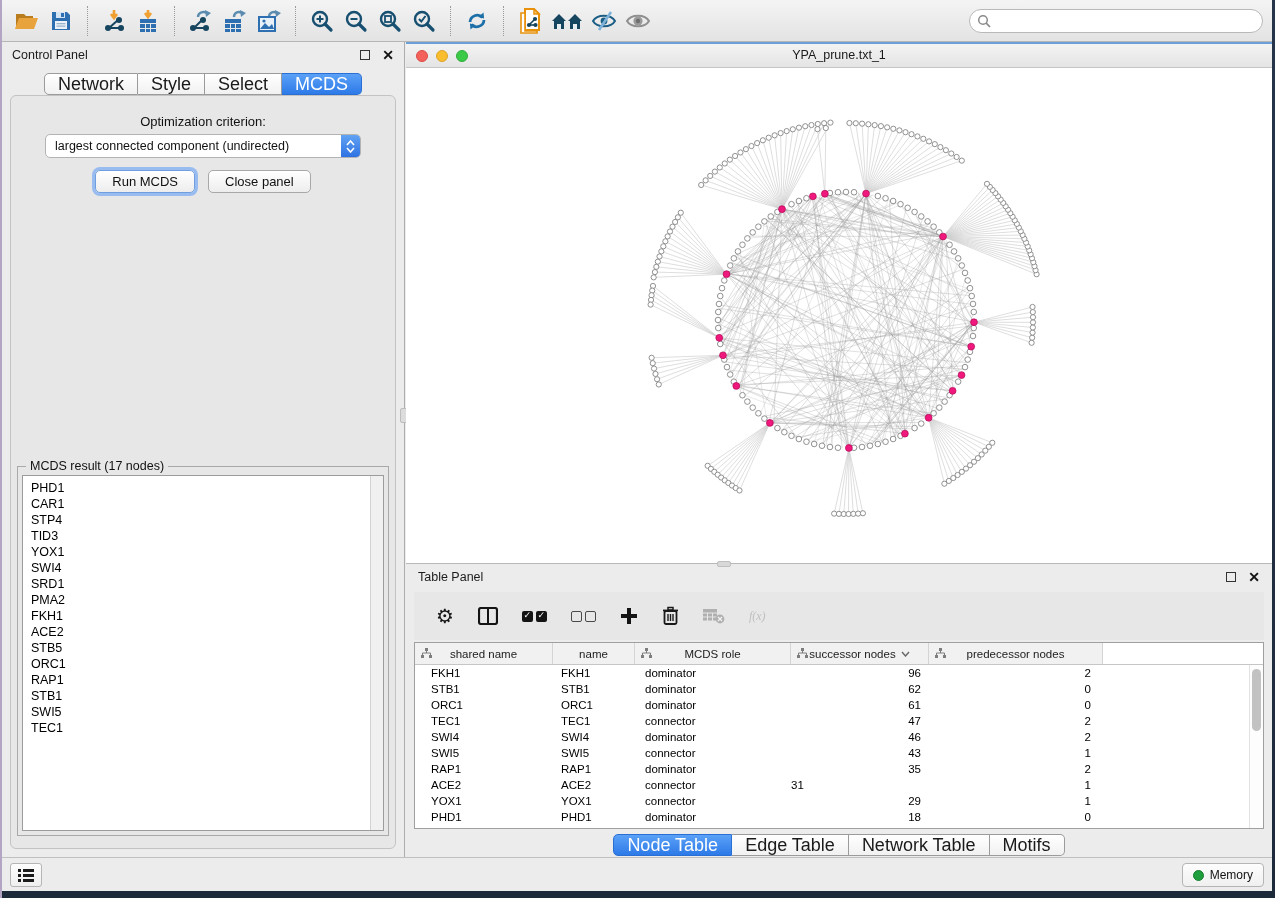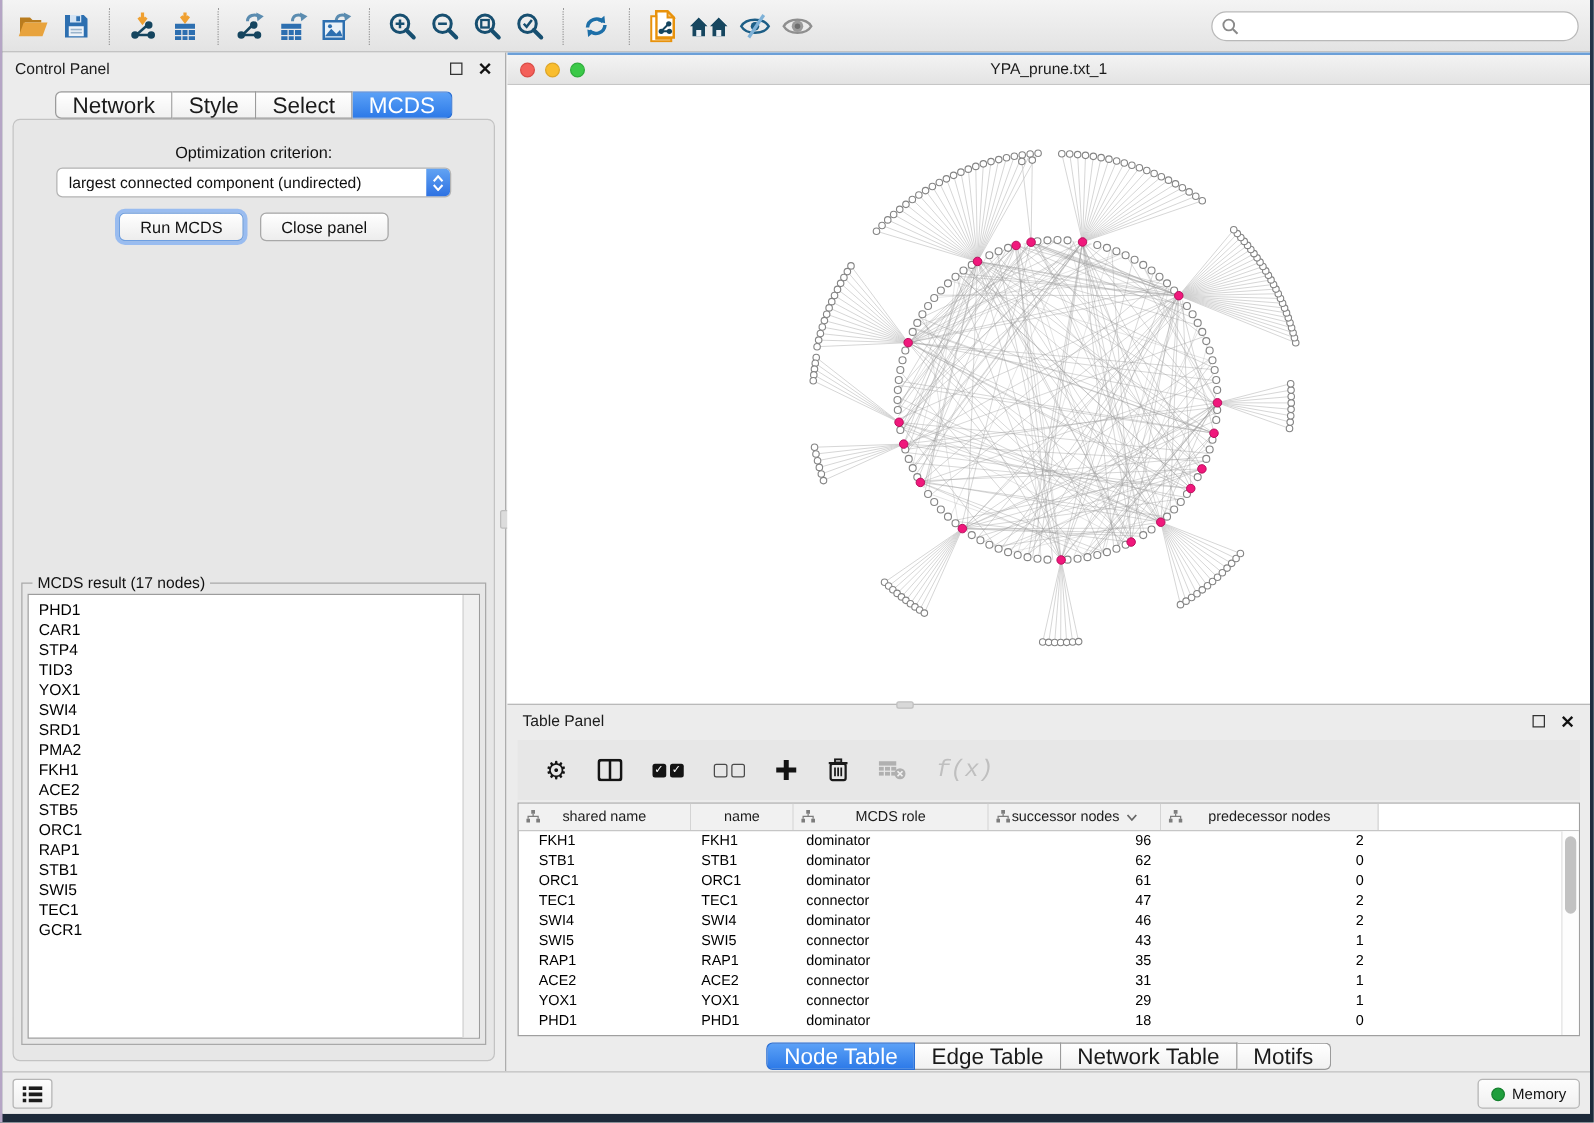--- a/index.html
+++ b/index.html
@@ -65,21 +65,21 @@
   #net-title { position:absolute; left:0; right:0; top:4px; text-align:center; font-size:12.5px; color:#1a1a1a; }
   #net-canvas { position:absolute; left:0; right:0; top:26px; bottom:0; background:#fff; overflow:hidden; }
   #h-grip { position:absolute; left:311px; top:519px; width:14px; height:6px; background:#d8d8d8; border:1px solid #bfbfbf; border-radius:2px; cursor:row-resize; z-index:3; }
 
   
   #table-panel { position:absolute; left:0; right:0; top:521px; bottom:0; background:#ececec; border-top:1px solid #b9b9b9; }
   #tp-toolbar { position:absolute; left:8px; right:8px; top:28px; height:48px; background:#e7e7e7; display:flex; align-items:center; gap:24px; padding-left:22px; }
   .tpi { display:flex; align-items:center; justify-content:center; cursor:pointer; }
   .tpi.disabled { opacity:.45; }
   .gear-glyph { font-size:20px; color:#141414; line-height:20px; font-family:"DejaVu Sans",sans-serif; }
-  .fx-glyph { font-size:19px; color:#8f8f8f; font-family:Liberation Mono, monospace; font-style:italic; }
+  .fx-glyph { font-size:12px; color:#8f8f8f; font-family:Liberation Serif, serif; font-style:italic; }
   .cbpair { display:flex; gap:3px; }
   .cb { width:11px; height:11px; border-radius:2px; }
   .cb.checked { background:#141414; position:relative; }
   .cb.checked::after { content:"✓"; position:absolute; left:1.5px; top:-1px; font-size:9px; color:#fff; }
   .cb.empty { border:1.5px solid #4a4a4a; background:transparent; }
 
   #table-box { position:absolute; left:8px; right:8px; top:78px; height:187px; background:#fff; border:1px solid #9f9f9f; }
   #thead-row { display:flex; height:22px; border-bottom:1px solid #c6c6c6; font-size:11.5px; color:#1c1c1c; }
   .th { background:#f1f1f1; border-right:1px solid #d4d4d4; display:flex; align-items:center; justify-content:center; gap:5px; position:relative; cursor:pointer; }
   .th .tree-ico { position:absolute; left:6px; top:5px; }
@@ -314,21 +314,20 @@
               <li>SRD1</li>
               <li>PMA2</li>
               <li>FKH1</li>
               <li>ACE2</li>
               <li>STB5</li>
               <li>ORC1</li>
               <li>RAP1</li>
               <li>STB1</li>
               <li>SWI5</li>
               <li>TEC1</li>
-              <li>GCR1</li>
             </ul>
           <div id="mcds-scroll"></div>
         </div>
       </div>
     </div>
   </div>
   <div id="v-grip"></div>
 
   <div id="right-col">
 
@@ -1086,21 +1085,21 @@
               <div class="td" style="width:138px;padding-left:16px">RAP1</div>
               <div class="td" style="width:82px;padding-left:8px">RAP1</div>
               <div class="td" style="width:156px;padding-left:10px">dominator</div>
               <div class="td" style="width:138px;text-align:right;padding-right:8px">35</div>
               <div class="td" style="width:174px;text-align:right;padding-right:12px">2</div>
             </div>
             <div class="trow">
               <div class="td" style="width:138px;padding-left:16px">ACE2</div>
               <div class="td" style="width:82px;padding-left:8px">ACE2</div>
               <div class="td" style="width:156px;padding-left:10px">connector</div>
-              <div class="td" style="width:138px;text-align:right;padding-right:8px">31</div>
+              <div class="td" style="width:138px;padding-right:8px">31</div>
               <div class="td" style="width:174px;text-align:right;padding-right:12px">1</div>
             </div>
             <div class="trow">
               <div class="td" style="width:138px;padding-left:16px">YOX1</div>
               <div class="td" style="width:82px;padding-left:8px">YOX1</div>
               <div class="td" style="width:156px;padding-left:10px">connector</div>
               <div class="td" style="width:138px;text-align:right;padding-right:8px">29</div>
               <div class="td" style="width:174px;text-align:right;padding-right:12px">1</div>
             </div>
             <div class="trow">

